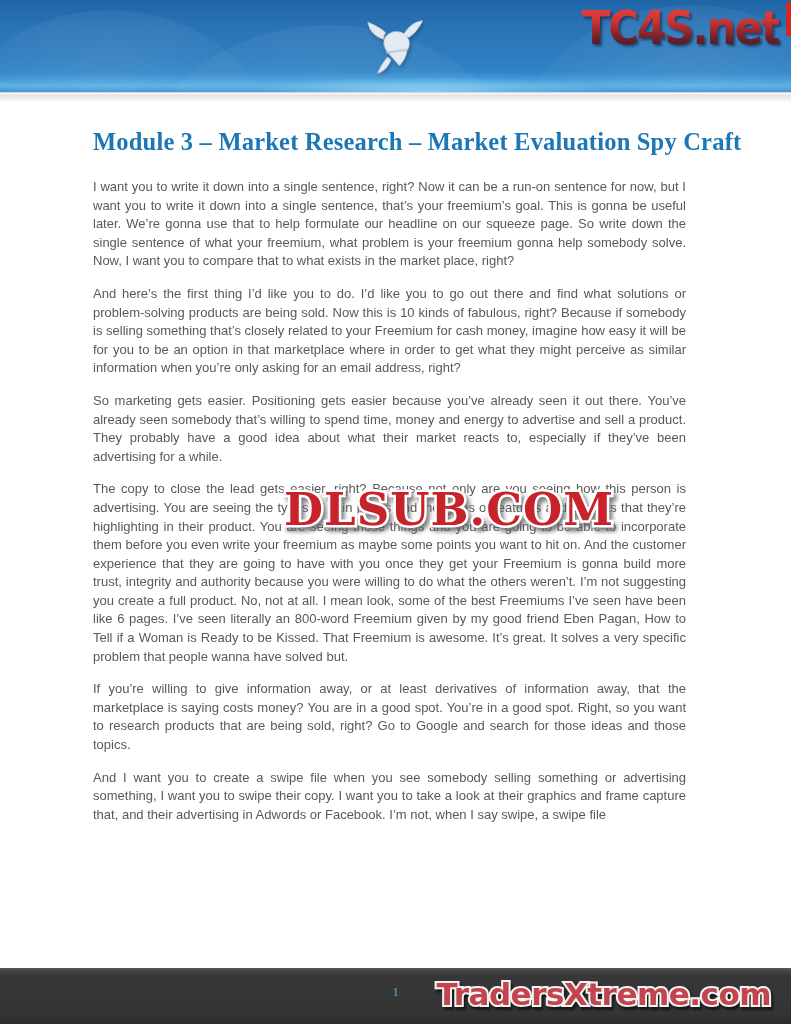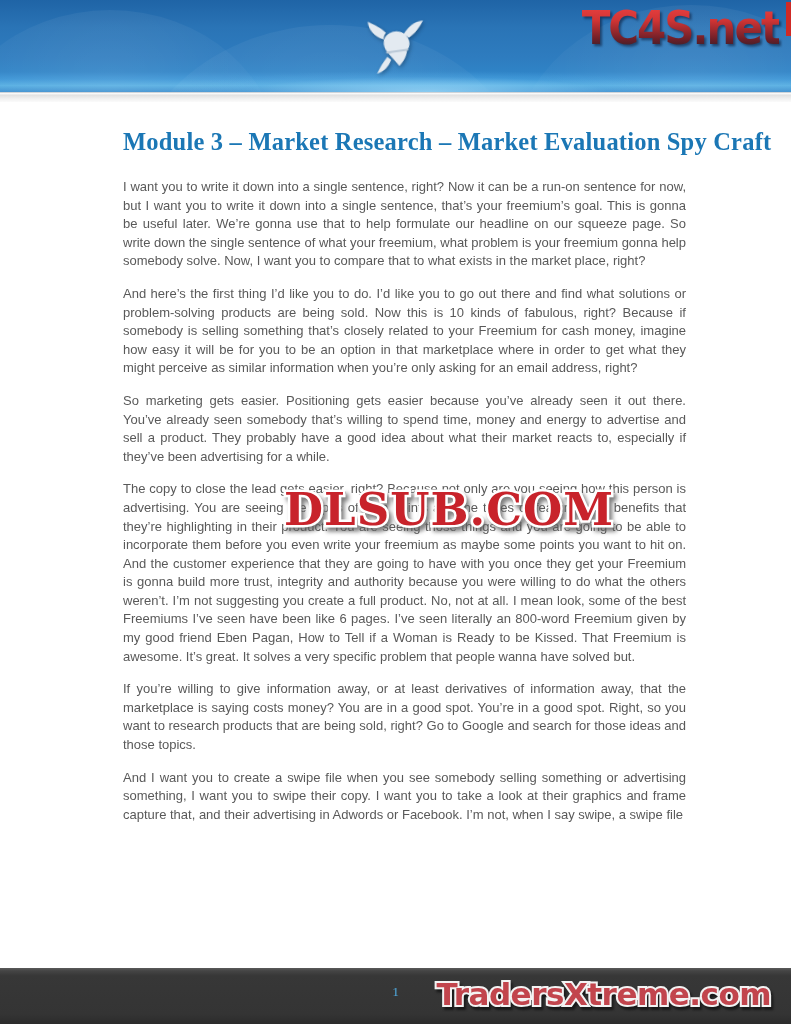--- a/index.html
+++ b/index.html
@@ -64,21 +64,20 @@
   .banner-sep {
     width: 791px; height: 10px;
     background: linear-gradient(180deg, #ffffff 0%, #e2e2e2 25%, #efefef 60%, #fbfbfb 100%);
     border-top: 1px solid #cfd4d8;
   }
 
   
   .content {
     position: relative;
     padding: 26px 105px 0 93px;
-    margin-left: 30px;
   }
   .doc-title {
     font-family: "Liberation Serif", serif;
     font-size: 24.5px; font-weight: 600;
     color: #1b77b5;
     letter-spacing: 0.2px;
     white-space: nowrap;
   }
   .doc-subtitle {
     font-family: "Liberation Serif", serif;

